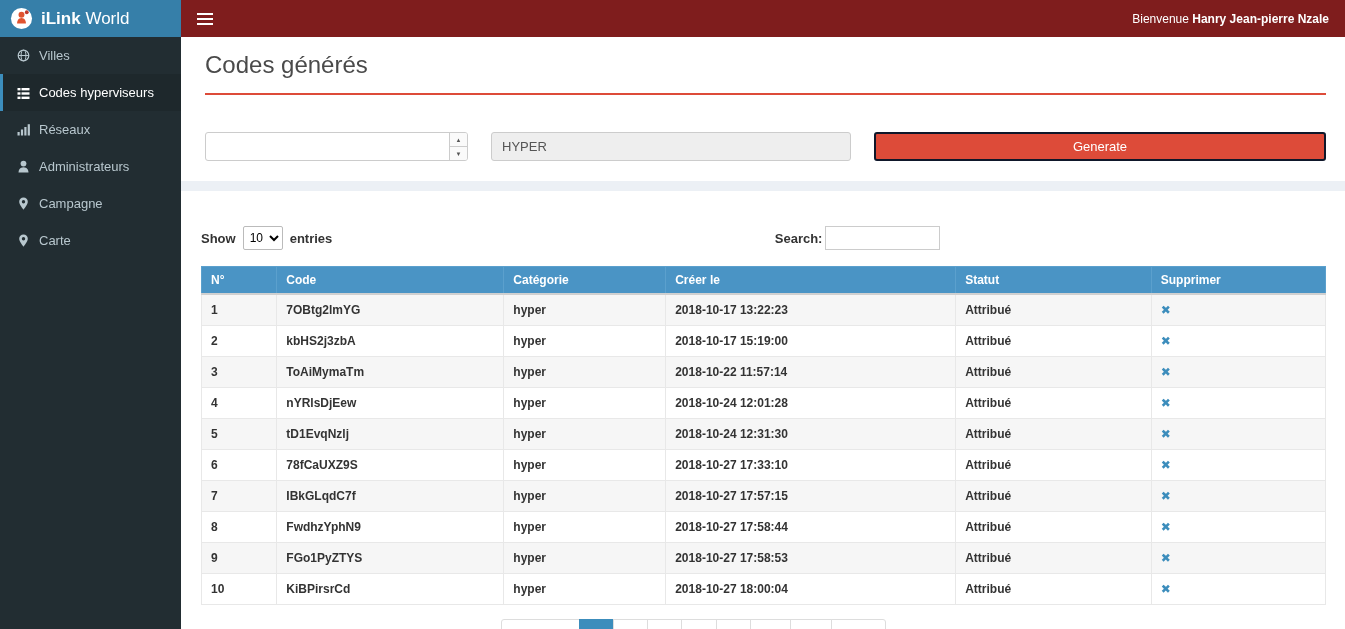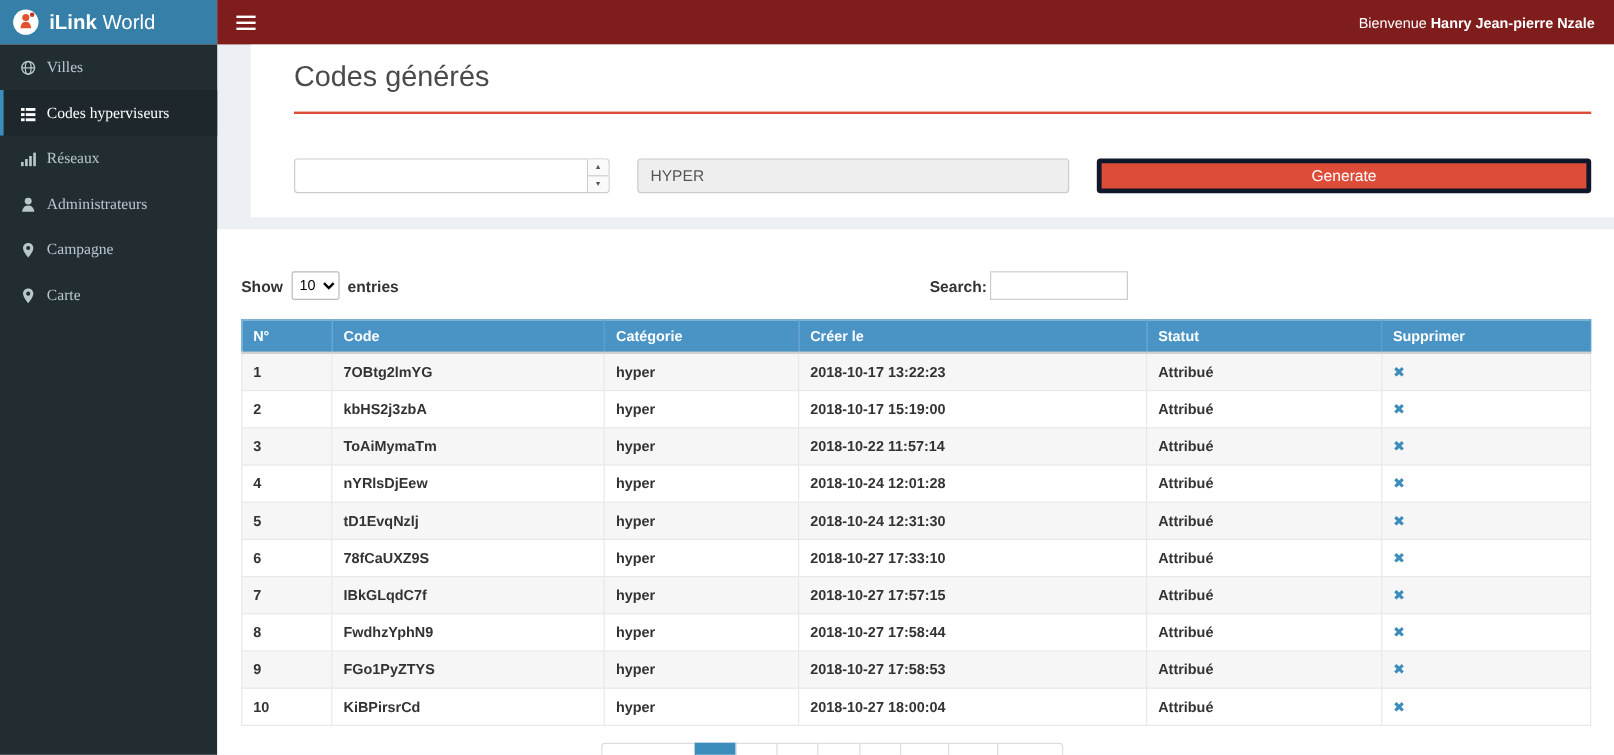--- a/index.html
+++ b/index.html
@@ -24,49 +24,49 @@
   .hamburger span { position:absolute; left:0; width:16px; height:2px; background:#fff; }
   .hamburger span:nth-child(1){ top:1px; } .hamburger span:nth-child(2){ top:6px; } .hamburger span:nth-child(3){ top:11px; }
   .welcome { color:#fff; font-size:12px; cursor:pointer; padding-right:4px; }
   .welcome b { font-weight:bold; }
   
   .sidebar {
     position:absolute; left:0; top:37px; width:181px; height:592px; background:#222d32;
   }
   .side-item {
     display:flex; align-items:center; gap:9px; padding:11px 5px 11px 14px;
-    color:#b8c7ce; font-size:13px; cursor:pointer; border-left:3px solid transparent;font-family:Liberation Serif, serif;
+    color:#b8c7ce; font-size:13px; cursor:pointer; border-left:3px solid transparent;
   }
   .side-item.active { background:#1e282c; color:#fff; border-left-color:#3c8dbc;align-items:flex-end; }
   .side-item svg { flex:0 0 auto; }
   
   .content { position:absolute; left:181px; top:37px; right:0; bottom:0; overflow:hidden; }
   .box { background:#fff; }
-  .box-a { padding:14px 19px 20px 36px;margin-left:28px; }
+  .box-a { padding:14px 19px 20px 24px; }
   .page-title { font-size:24px; font-weight:normal; color:#4a4a4a; margin-bottom:14px; }
   .red-rule { border:0; border-top:2px solid #dd4b39; margin:0; }
   .form-row { display:flex; margin-top:37px; gap:23px; }
   .num-wrap { position:relative; width:263px; }
   .num-input {
     width:100%; height:29px; border:1px solid #ccc; border-radius:3px;
     padding:4px 26px 4px 8px; font-size:13px; font-family:inherit; outline:none;
   }
   .spinner {
     position:absolute; right:1px; top:1px; bottom:1px; width:18px;
     border-left:1px solid #ccc; display:flex; flex-direction:column; background:#fafafa;
     border-radius:0 2px 2px 0;
   }
   .spinner .cell { flex:1; display:flex; align-items:center; justify-content:center; font-size:6px; color:#555; cursor:pointer; }
   .spinner .cell + .cell { border-top:1px solid #ccc; }
   .cat-input {
     width:360px; height:29px; border:1px solid #ccc; border-radius:3px;
     background:#eee; color:#555; padding:4px 10px; font-size:13px; font-family:inherit;
   }
   .generate-btn {
-    flex:1; height:29px; background:#dd4b39; border:4px solid #0f172a; border-radius:3px;
+    flex:1; height:29px; background:#dd4b39; border:2px solid #0f172a; border-radius:3px;
     color:#fff; font-size:13px; font-family:inherit; cursor:pointer;
   }
   
   .box-b { margin-top:10px; padding:20px 19px 0 20px; min-height:420px; }
   .table-controls { display:flex; align-items:center; position:relative; height:26px;margin-top:14px; }
   .ctl-label { font-weight:bold; font-size:13px; color:#333; }
   .len-select {
     margin:0 7px; height:24px; border:1px solid #bbb; border-radius:2px; background:#fff;
     font-size:12px; font-family:inherit; padding:0 2px;
   }

